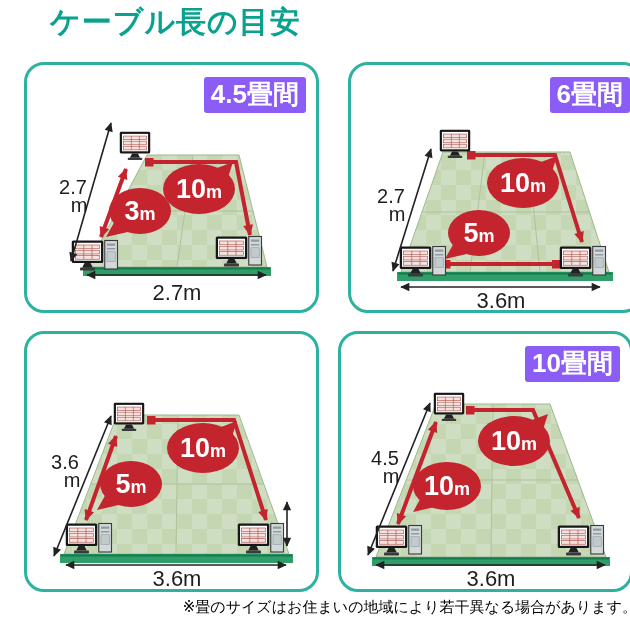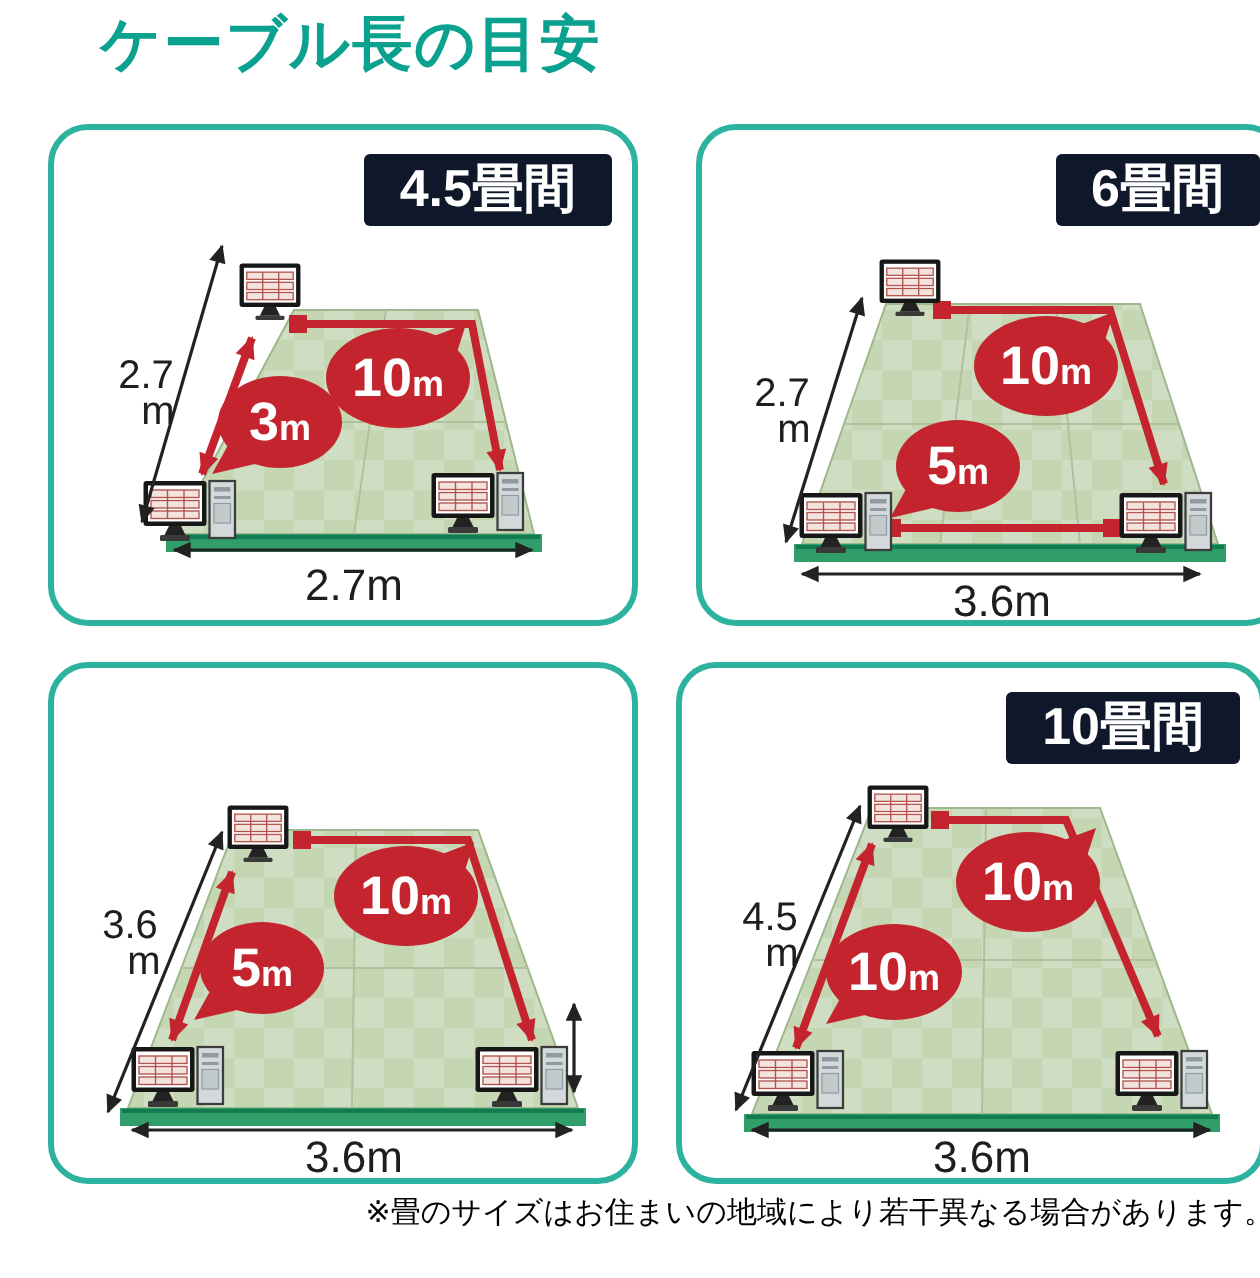--- a/index.html
+++ b/index.html
@@ -5,22 +5,22 @@
   html,body{margin:0;padding:0;background:#fff;}
   body{font-family:"Liberation Sans","DejaVu Sans",sans-serif;}
   .stage{position:relative;width:630px;height:639px;background:#fff;overflow:hidden;margin-left:16px;}
   .title{position:absolute;left:34px;top:2px;font-size:30px;font-weight:800;color:#0aa18f;letter-spacing:1px;}
   .panel{position:absolute;width:295px;background:#fff;border:3px solid #2db2a0;border-radius:20px;box-sizing:border-box;}
   .p1{left:8px;top:62px;height:251px;}
   .p2{left:332px;top:62px;height:251px;}
   .p3{left:8px;top:331px;height:261px;}
   .p4{left:322px;top:331px;height:261px;text-align:center;}
   .scene{position:absolute;left:0;top:0;width:100%;height:100%;}
-  .badge{position:absolute;top:12px;right:10px;background:#0f172a;color:#fff;font-weight:bold;
-         font-size:26px;line-height:1.15;padding:3px 18px;border-radius:3px;z-index:2;}
+  .badge{position:absolute;top:12px;right:10px;background:#8b5cf6;color:#fff;font-weight:bold;
+         font-size:26px;line-height:1.15;padding:3px 7px;border-radius:3px;z-index:2;}
   .floor{fill:url(#tatami);stroke:#9db88c;stroke-width:1;}
   .seam{stroke:#aec29b;stroke-width:1;fill:none;}
   .band{fill:#2f9e68;}
   .bandline{stroke:#147a50;stroke-width:2;}
   .cable{stroke:#c4242d;stroke-width:4;fill:none;}
   .dim{stroke:#222;stroke-width:1.6;fill:none;}
   .dimtxt{font-size:20px;fill:#1e1e1e;}
   .dimb{font-size:22px;fill:#1e1e1e;}
   .bub{fill:#c4242d;}
   .btext{fill:#fff;font-weight:bold;}

